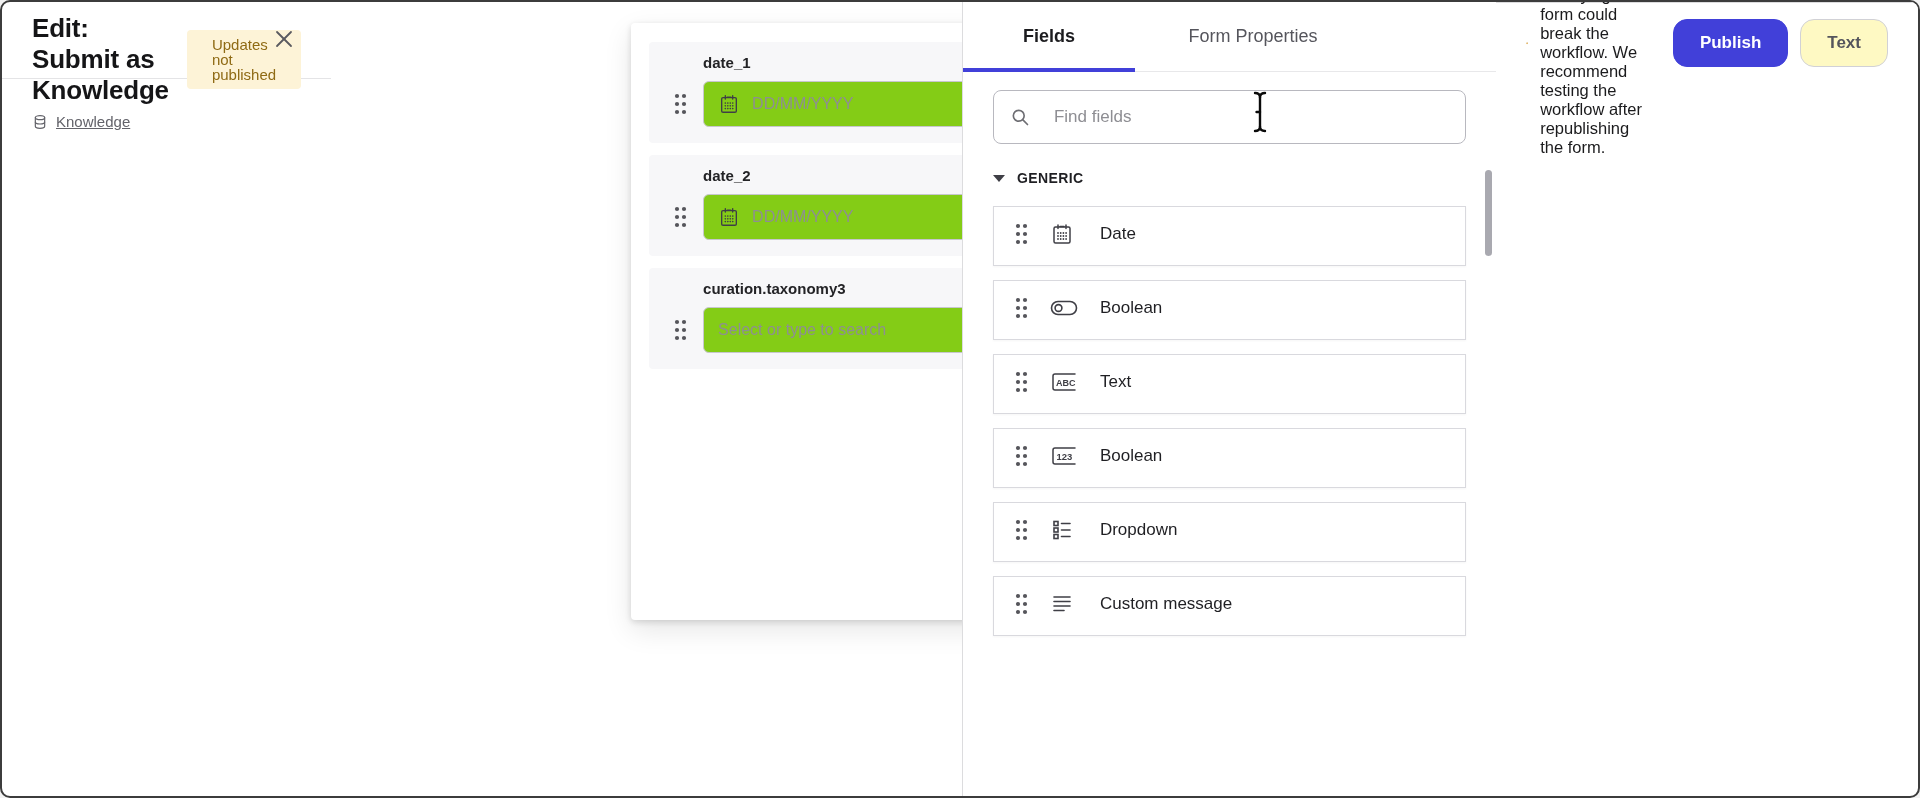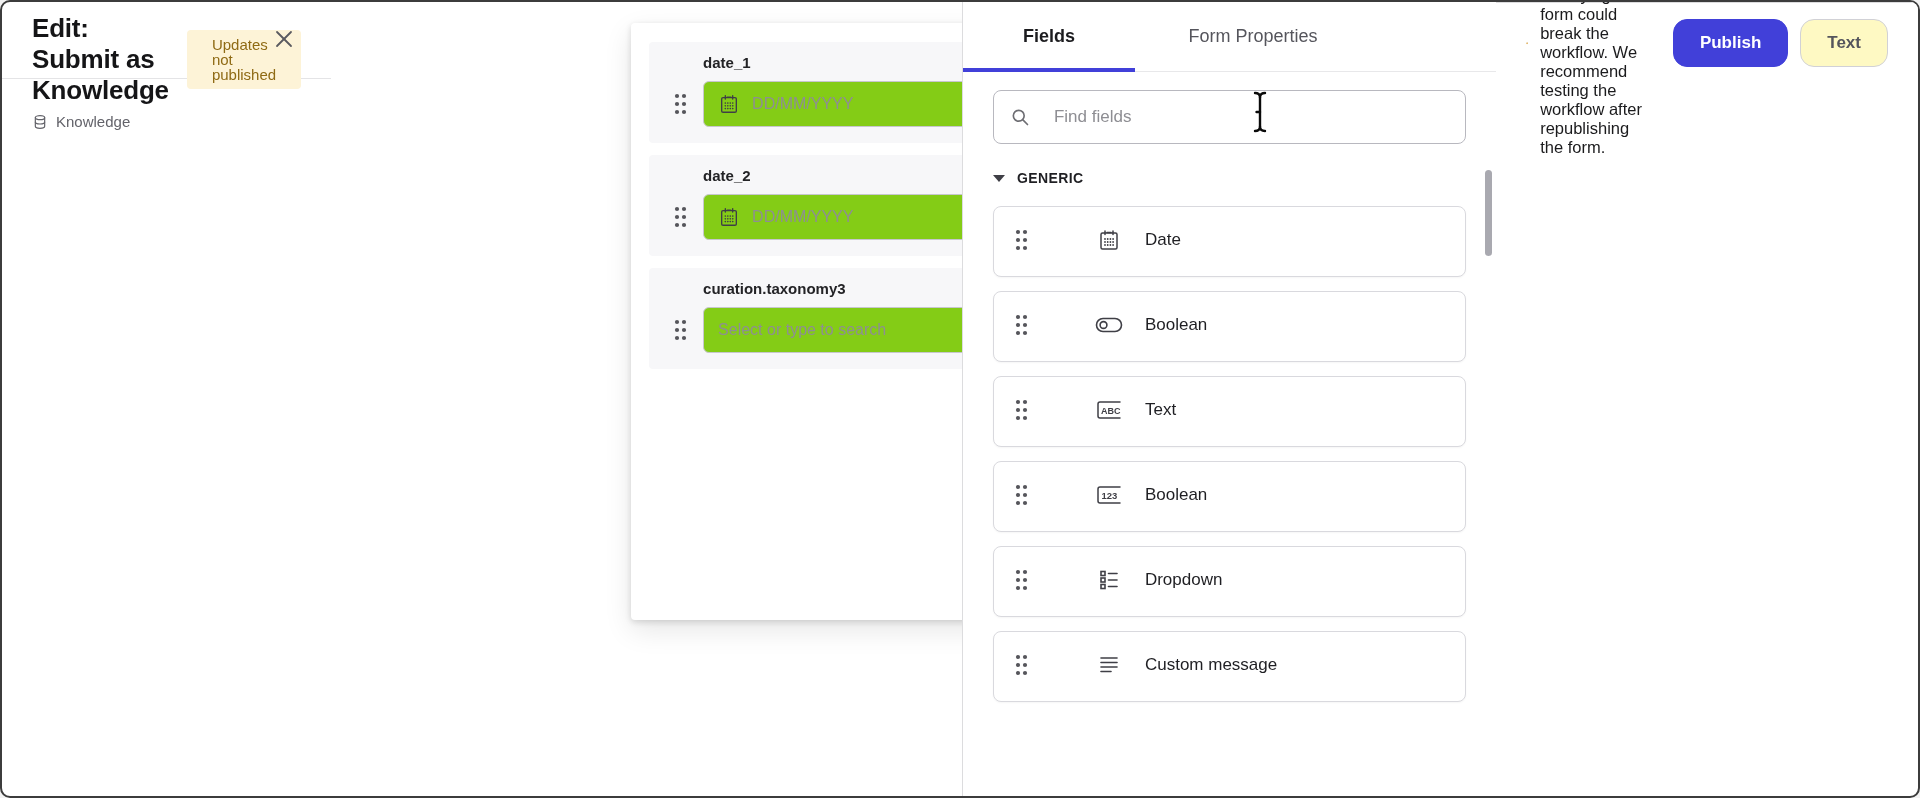--- a/index.html
+++ b/index.html
@@ -11,21 +11,21 @@
   }
   *{box-sizing:border-box;margin:0;padding:0;}
   html,body{width:1920px;height:798px;background:#f2f2f2;font-family:"Liberation Sans",sans-serif;}
   .window{position:relative;width:1920px;height:798px;background:#fff;border:2px solid #3c3c3c;border-radius:10px;overflow:hidden;display:flex;}
 
   
   .header{height:77px;flex:0 0 77px;border-bottom:1px solid #e4e4e6;padding:11px 30px 0;position:relative;}
   .title-row{display:flex;align-items:center;gap:18px;}
   .page-title{font-size:26px;font-weight:bold;color:#151517;letter-spacing:-0.2px;}
   .badge{background:#fdf3d7;color:#8f6a14;font-size:15px;padding:7px 25px;border-radius:4px;line-height:1;}
-  .sub-row{display:flex;align-items:center;gap:8px;margin-top:7px;color:var(--muted);font-size:15px;}
+  .sub-row{display:flex;align-items:center;gap:8px;margin-top:7px;color:var(--muted);font-size:15px;text-decoration:underline;}
   .icon-svg{display:inline-block;vertical-align:middle;}
   .close-x{position:absolute;right:32px;top:22px;width:30px;height:30px;display:flex;align-items:center;justify-content:center;cursor:pointer;background:none;border:none;}
 
   
   .body-row{flex:1;display:flex;min-height:0;}
   .content{flex:1;position:relative;background:#fff;}
 
   .form-card{position:absolute;left:300px;top:21px;width:778px;height:597px;background:#fff;border-radius:4px;
     box-shadow:0 2px 6px rgba(0,0,0,.14),0 10px 28px rgba(0,0,0,.10);
     padding:19px 18px 26px;display:flex;flex-direction:column;}
@@ -50,22 +50,22 @@
   .tab-active{width:172px;font-weight:bold;color:#1c1c1f;}
   .tab-active::after{content:"";position:absolute;left:0;right:0;bottom:-1px;height:4px;background:var(--primary);}
   .tab-idle{width:236px;color:#55555c;}
   .search-wrap{padding:18px 30px 14px;flex:0 0 auto;}
   .search-box{height:54px;border:1px solid #b8b8bf;border-radius:8px;display:flex;align-items:center;padding:0 16px;gap:24px;background:#fff;}
   .search-box input{flex:1;border:none;outline:none;font-size:17px;color:#232326;background:transparent;font-family:"Liberation Sans",sans-serif;}
   .search-box input::placeholder{color:#8e8e93;opacity:1;}
   .section-head{display:flex;align-items:center;gap:12px;padding:12px 30px 20px;font-size:14px;font-weight:bold;color:#1f1f23;letter-spacing:0.4px;cursor:pointer;}
   .tri-down{width:0;height:0;border-left:6px solid transparent;border-right:6px solid transparent;border-top:7px solid #3f3f46;}
   .items{padding:0 30px;overflow:hidden;flex:1;}
-  .item{height:71px;border:1px solid #d9d9de;border-radius:8px;background:#fff;display:flex;align-items:center;margin-bottom:14px;padding:0 14px 4px 20px;gap:22px;box-shadow:0 1px 2px rgba(0,0,0,.04);cursor:grab;}
-  .item-icon{width:28px;display:flex;justify-content:center;margin-left:45px;}
+  .item{height:60px;border:1px solid #d9d9de;border-radius:0;background:#fff;display:flex;align-items:center;margin-bottom:14px;padding:0 14px 4px 20px;gap:22px;box-shadow:0 1px 2px rgba(0,0,0,.04);cursor:grab;}
+  .item-icon{width:28px;display:flex;justify-content:flex-start;}
   .item-label{font-size:17px;color:#1f1f23;}
   .scroll-thumb{position:absolute;right:4px;top:168px;width:7px;height:86px;border-radius:4px;background:#a9a9b0;}
   .ibeam{position:absolute;left:288px;top:88px;pointer-events:none;}
 
   
   .footer{height:80px;flex:0 0 80px;border-top:1px solid var(--border);display:flex;align-items:center;padding:12px 30px;gap:12px;background:#fff;}
   .warn-text{font-size:16.5px;color:#1b1b1d;}
   .footer-spacer{flex:1;}
   .btn-footer{height:48px;}
 </style>

